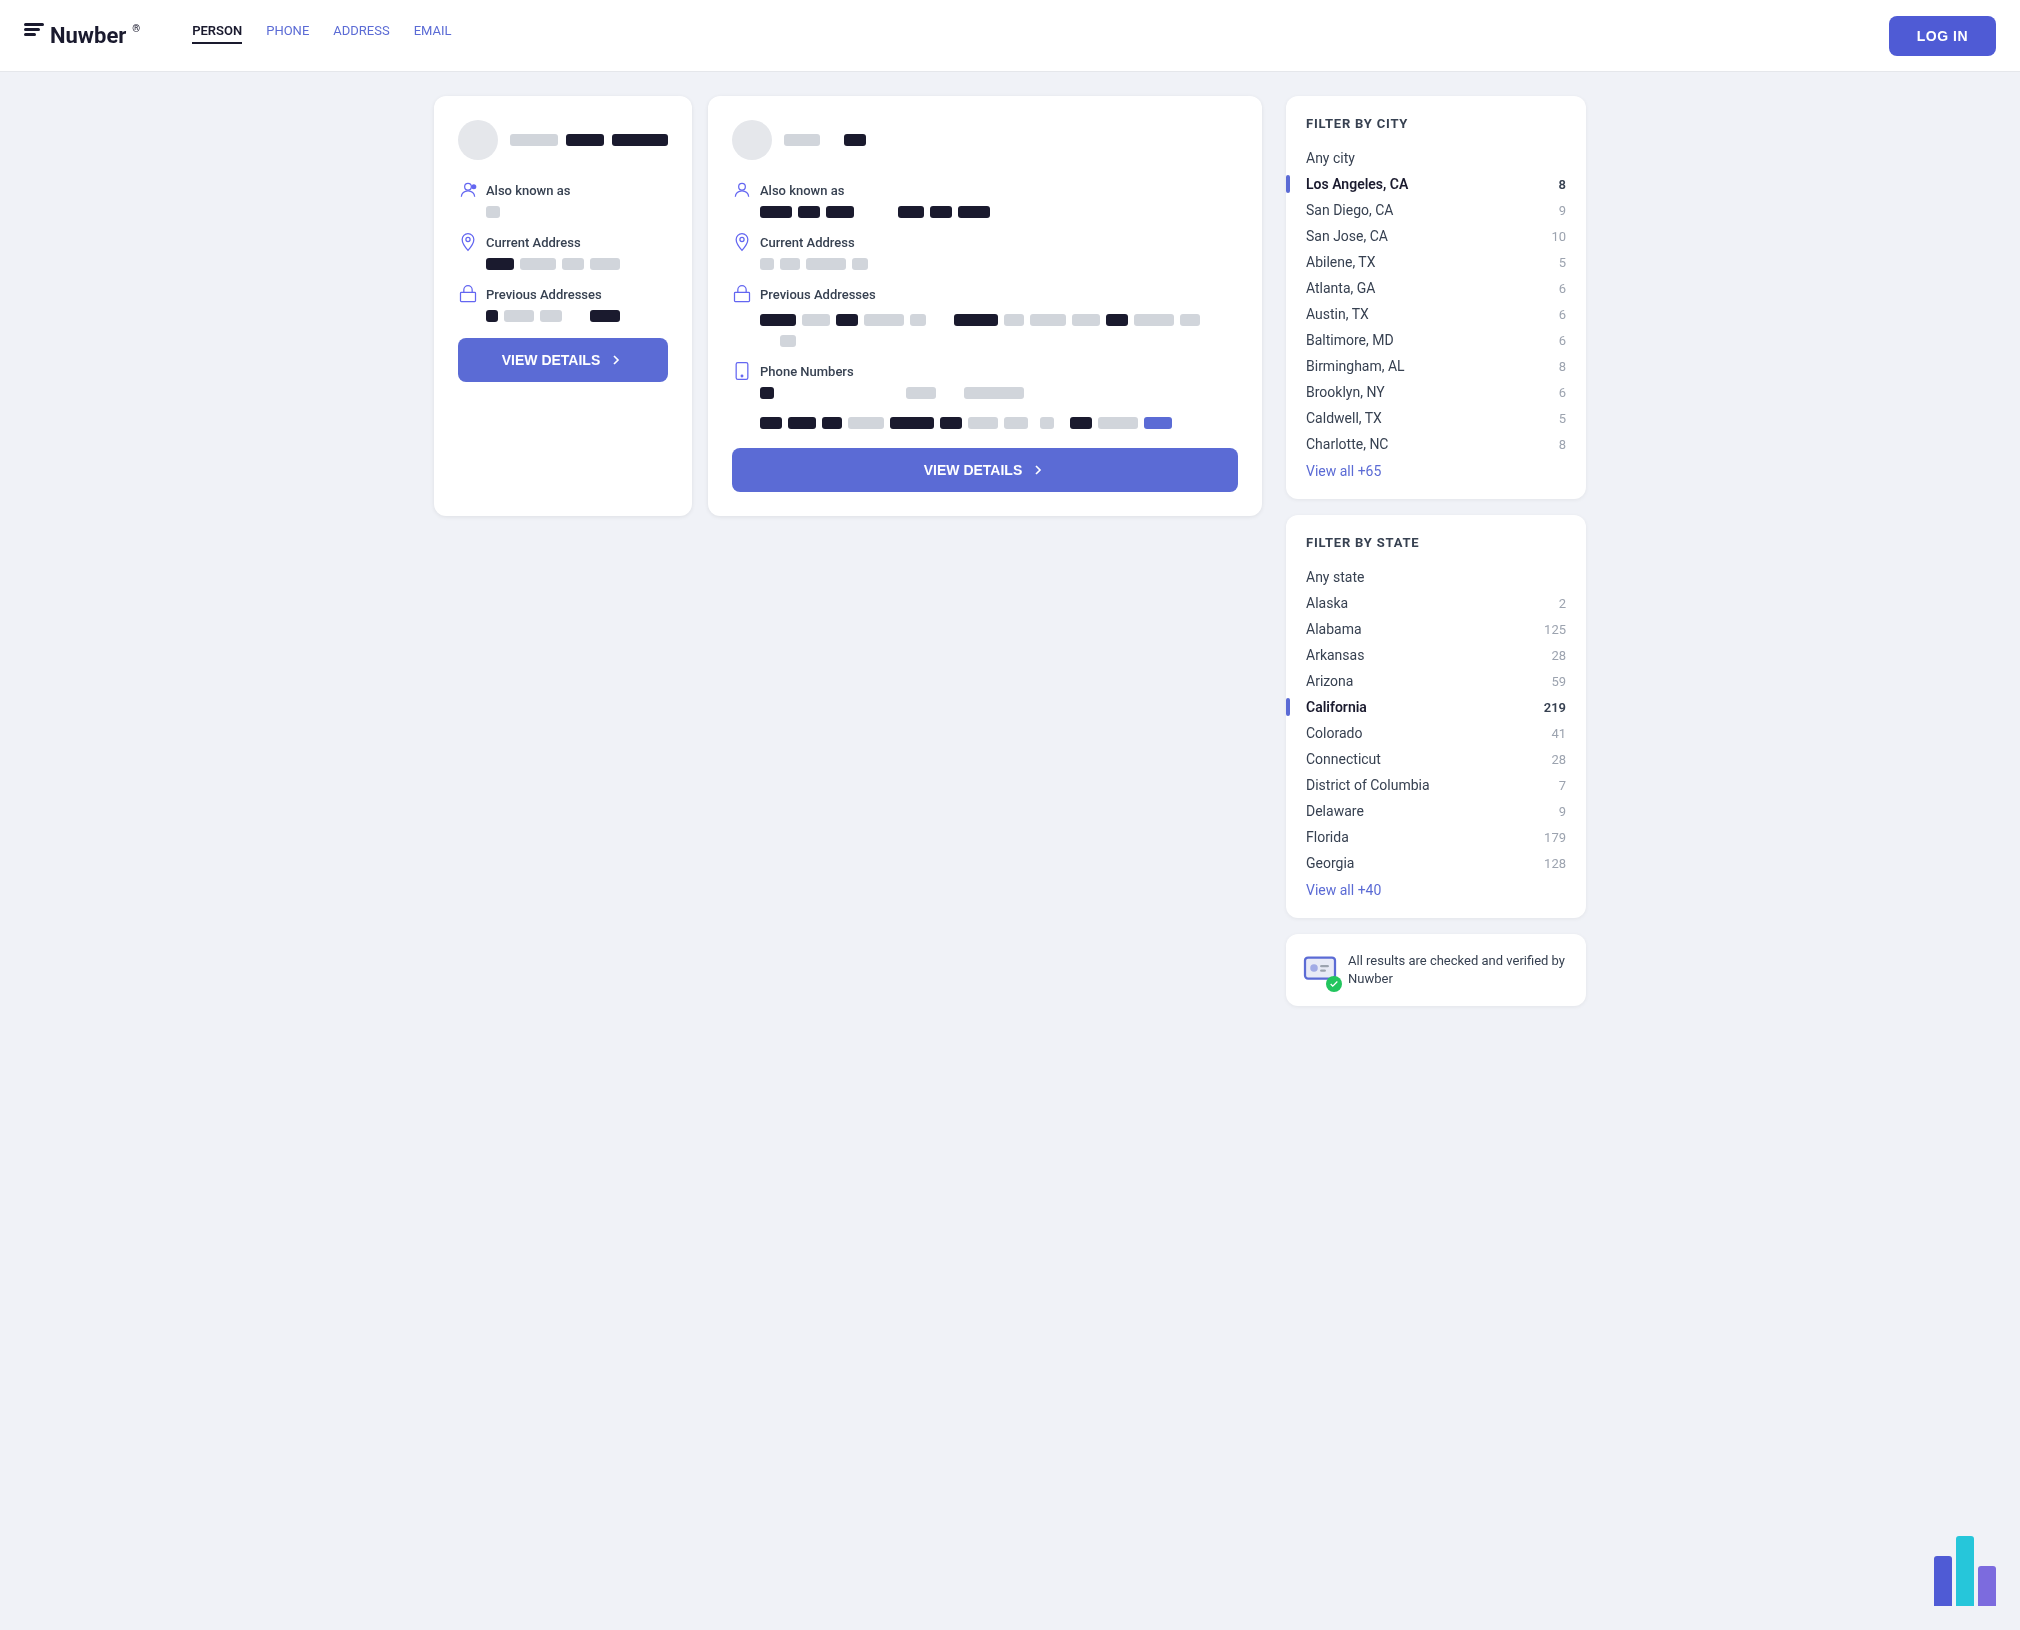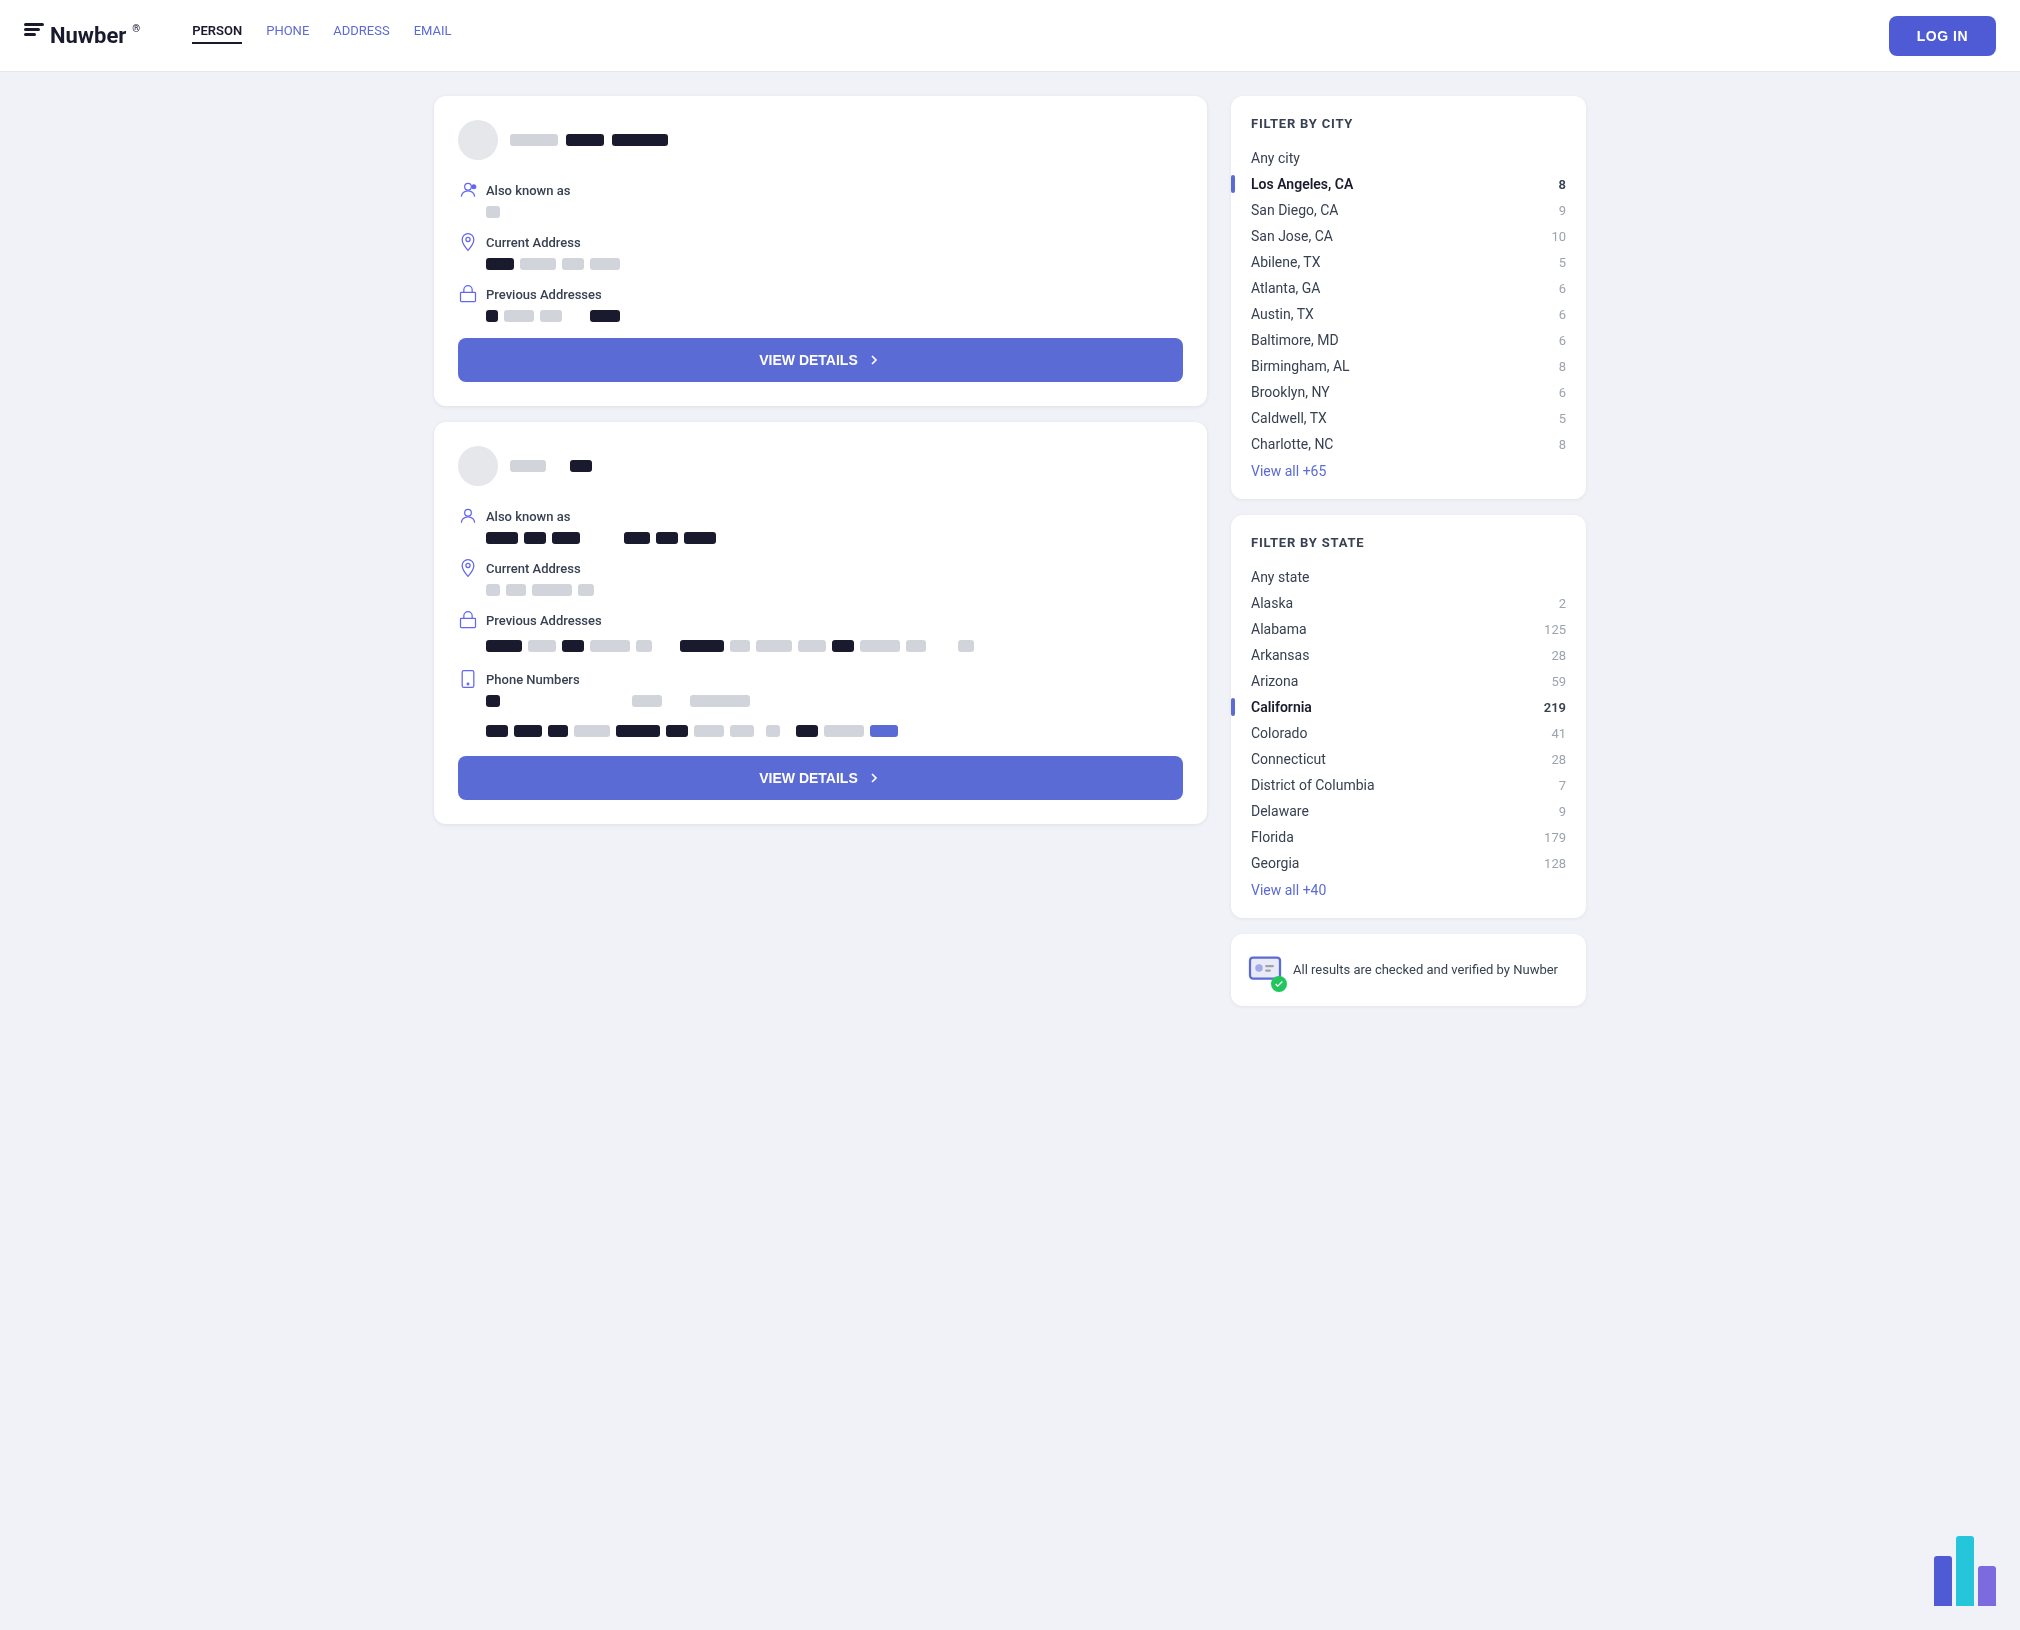--- a/index.html
+++ b/index.html
@@ -79,21 +79,21 @@
       padding: 24px;
       max-width: 1200px;
       margin: 0 auto;
       align-items: flex-start;
     }
 
     
     .results-area {
       flex: 1;
       display: flex;
-      flex-direction: column;
+      flex-direction: row;
       gap: 16px;
     }
 
     
     .result-card {
       background: #fff;
       border-radius: 12px;
       padding: 24px;
       box-shadow: 0 1px 4px rgba(0,0,0,0.08);
     }
@@ -151,21 +151,21 @@
       display: flex;
       align-items: flex-start;
       gap: 8px;
       width: 100%;
       justify-content: center;
       margin-top: 16px;
     }
 
     
     .sidebar {
-      width: 355px;
+      width: 300px;
       flex-shrink: 0;
       border-radius: 18px;
     }
     .filter-section {
       background: #fff;
       border-radius: 12px;
       padding: 20px;
       margin-bottom: 16px;
       box-shadow: 0 1px 4px rgba(0,0,0,0.06);
     }

